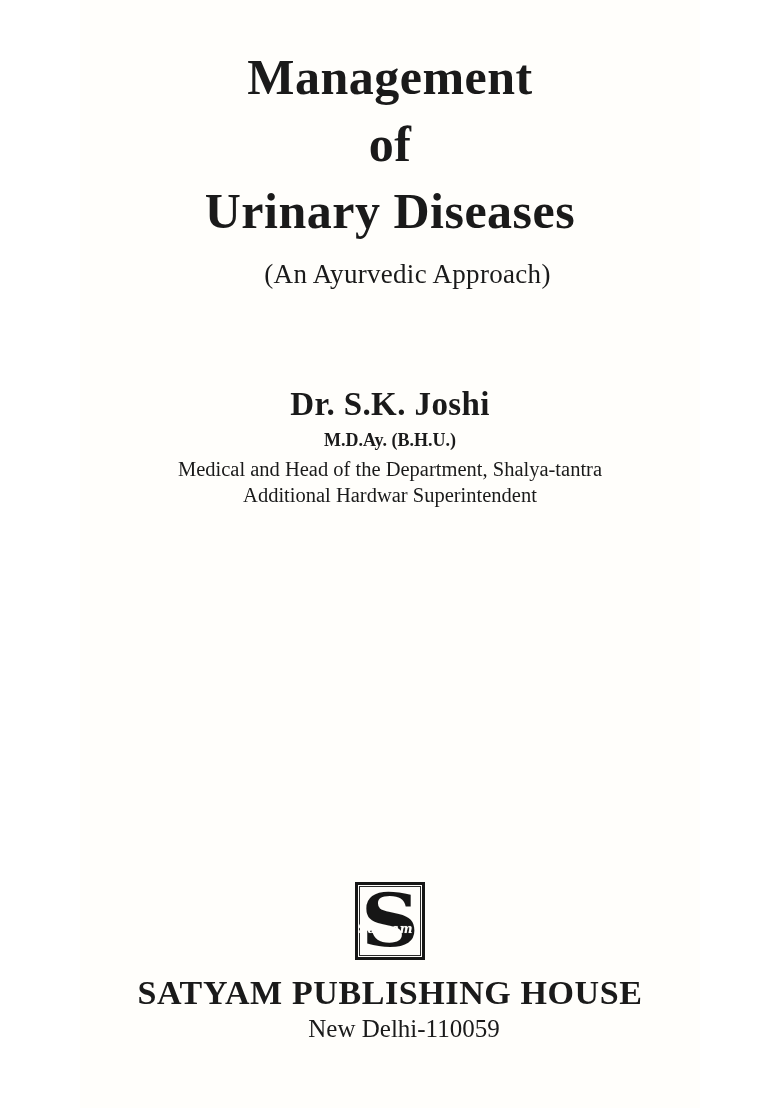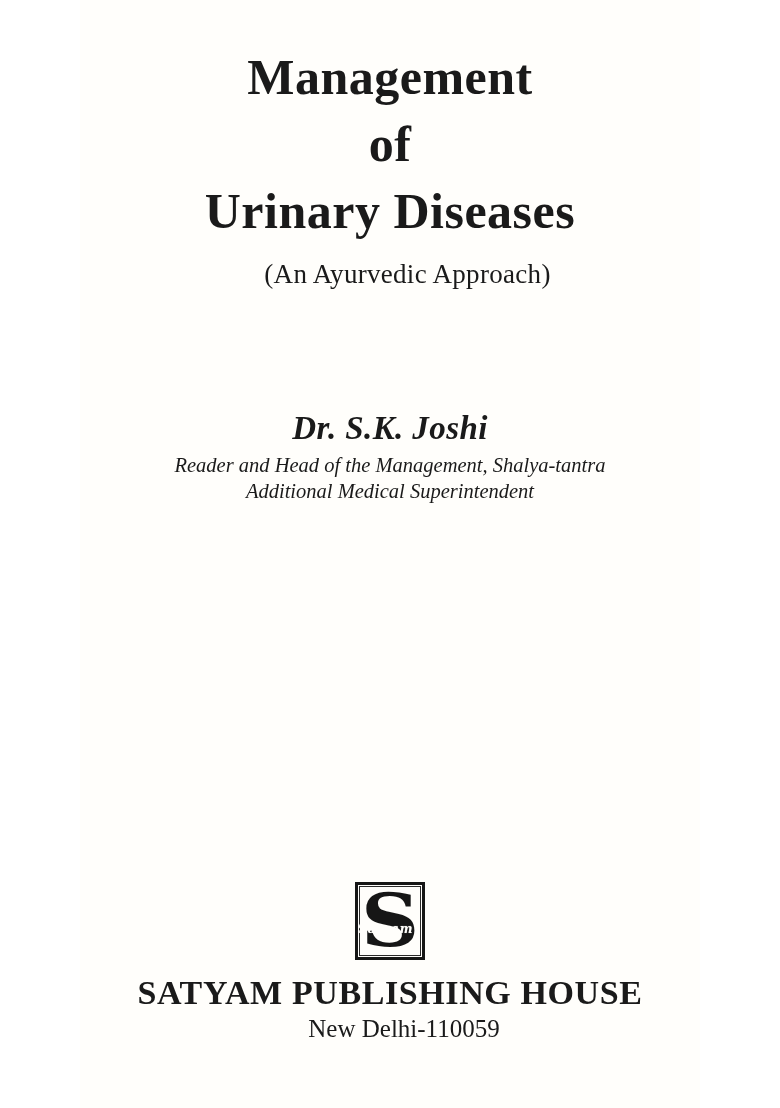--- a/index.html
+++ b/index.html
@@ -30,22 +30,21 @@
   }
   .subtitle {
     font-size: 27px;
     font-weight: normal;
     margin-top: 14px;
     letter-spacing: 0.3px;
     padding-left: 35px;
   }
   
   .author-block {
-    margin-top: 120px;
-    font-style: italic;
+    margin-top: 96px;
   }
   .author-name {
     font-size: 33px;
     font-weight: bold;
     letter-spacing: 0.4px;
   }
   .author-degree {
     font-size: 18px;
     font-weight: bold;
     margin-top: 7px;
@@ -119,23 +118,24 @@
 
   <header class="title-block">
     <div class="title-line">Management</div>
     <div class="title-line">of</div>
     <div class="title-line">Urinary Diseases</div>
     <div class="subtitle">(An Ayurvedic Approach)</div>
   </header>
 
   <section class="author-block">
     <div class="author-name">Dr. S.K. Joshi</div>
+    <div class="author-degree">M.D.Ay. (B.H.U.)</div>
     <div class="author-roles">
-      <div class="author-role">Reader and Head of the Management, Shalya-tantra</div>
-      <div class="author-role">Additional Medical Superintendent</div>
+      <div class="author-role">Medical and Head of the Department, Shalya-tantra</div>
+      <div class="author-role">Additional Hardwar Superintendent</div>
     </div>
   </section>
 
   <section class="publisher-block">
     <div class="logo">
       <span class="logo-letter">S</span>
       <span class="logo-script">Satyam</span>
     </div>
     <div class="publisher-name">SATYAM PUBLISHING HOUSE</div>
     <div class="publisher-city">New Delhi-110059</div>

